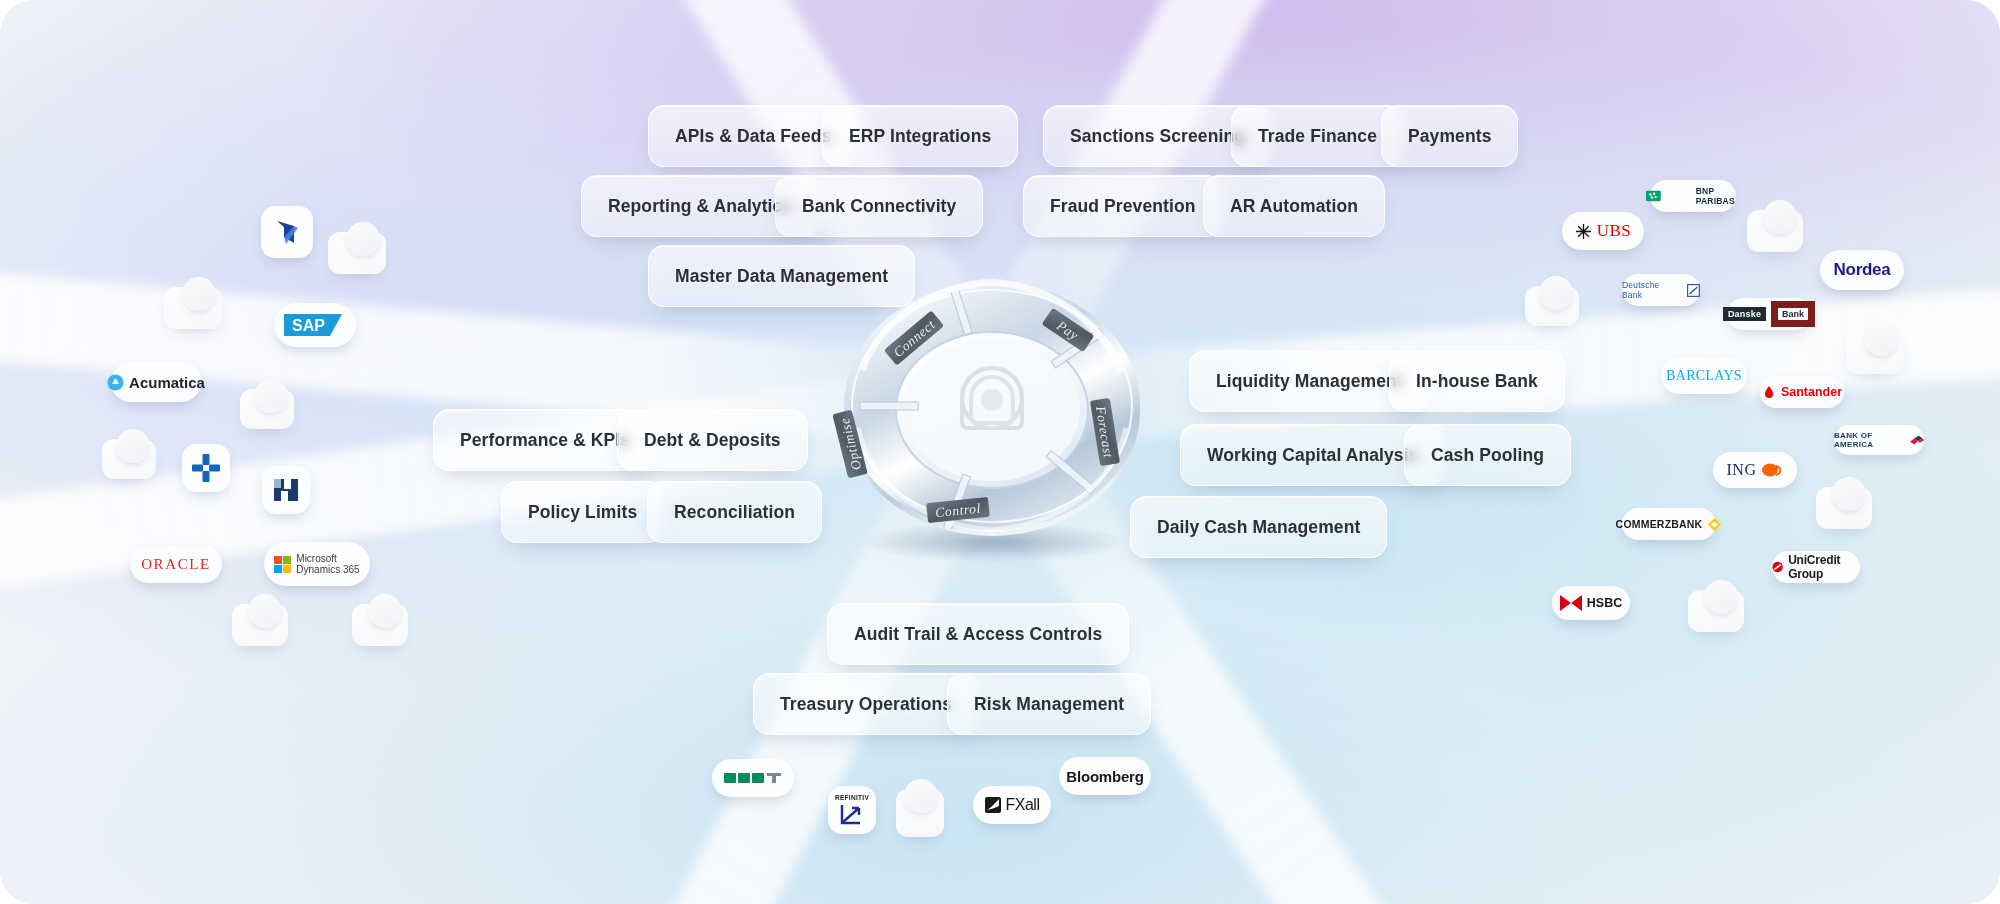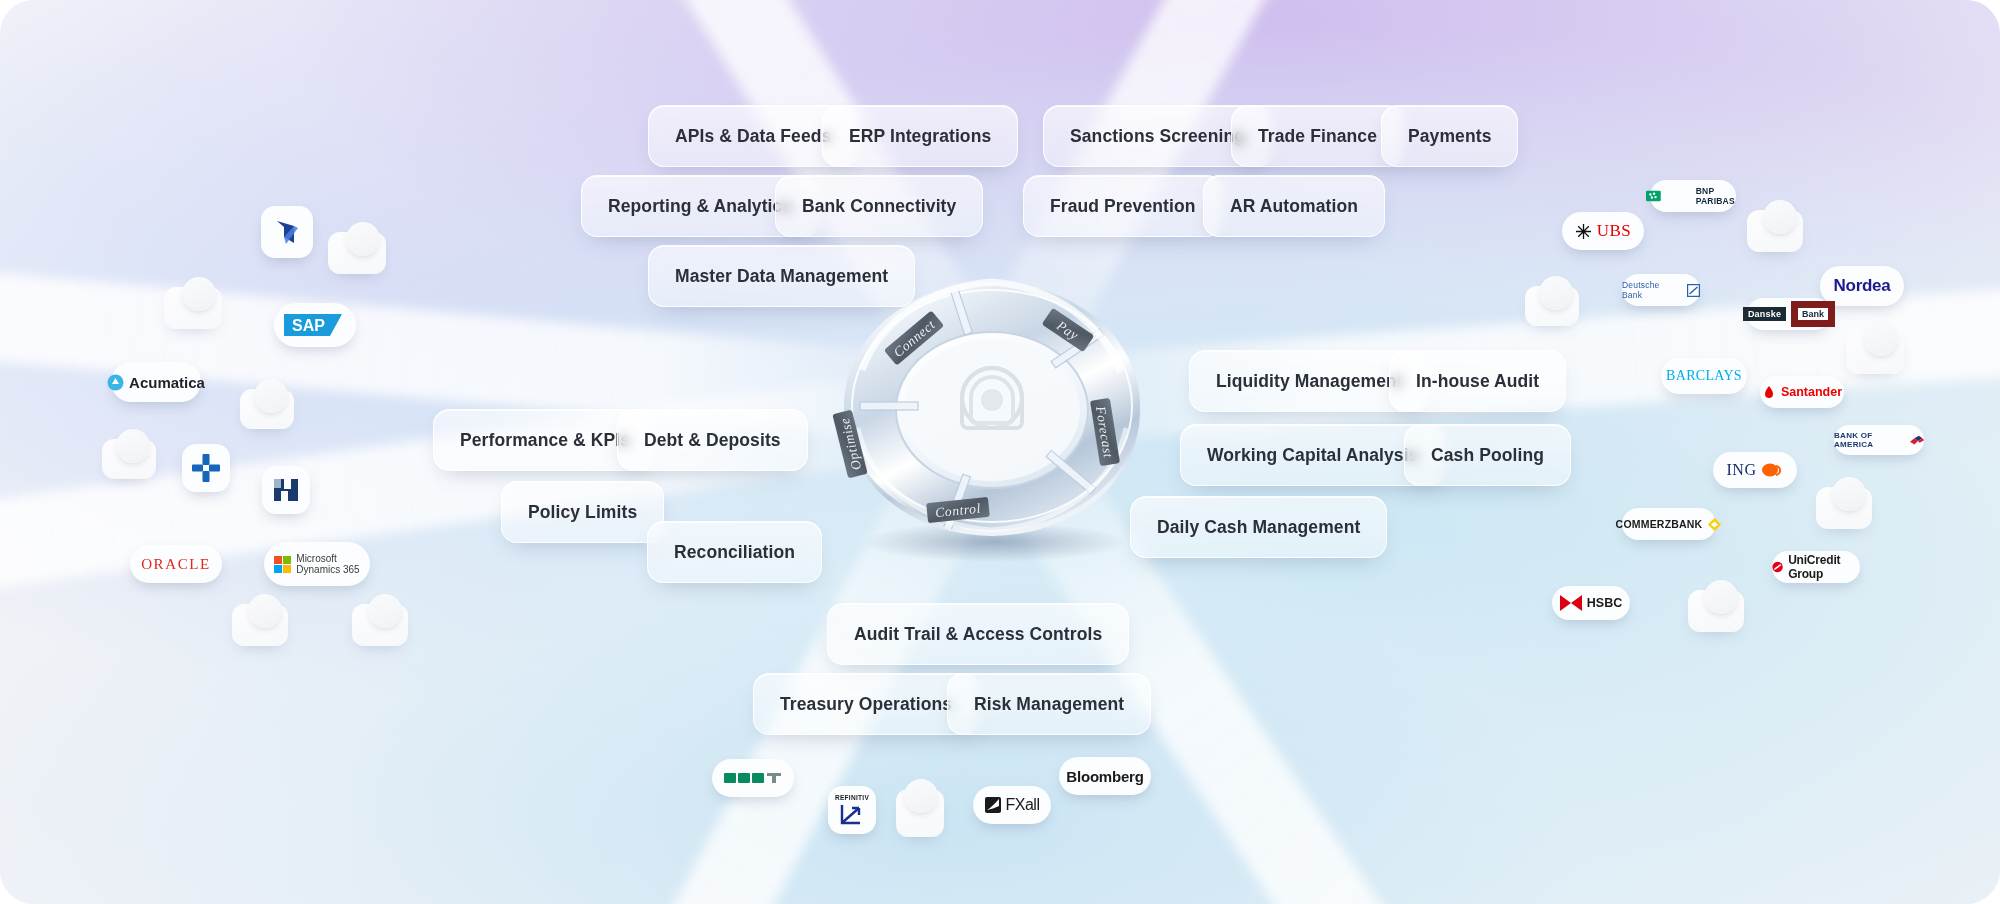--- a/index.html
+++ b/index.html
@@ -272,37 +272,37 @@
         <span class="glow" style="background: rgb(240, 143, 143);"></span>
         <span class="txt">
           <svg width="17" height="17" viewBox="0 0 17 17">
             <g stroke="#111" stroke-width="1.3">
               <path d="M8.5 1 V16 M1 8.5 H16 M3.2 3.2 L13.8 13.8 M13.8 3.2 L3.2 13.8"></path>
             </g>
           </svg>
         <span style="font-size:17px;font-weight:400;color:#e60000;font-family:'Liberation Serif',serif;letter-spacing:.5px;">UBS</span>
         </span>
       </div>
-      <div class="logo" style="left: 1820px; top: 250px; width: 84px; height: 40px; margin-top: 16px;">
+      <div class="logo" style="left: 1820px; top: 250px; width: 84px; height: 40px;">
         <span class="glow" style="background: rgb(157, 154, 232);"></span>
         <span class="txt">
           <span style="font-size: 17px; font-weight: 700; color: rgb(26, 26, 140); letter-spacing: -0.3px;">Nordea</span>
         </span>
       </div>
       <div class="logo" style="left: 1622px; top: 274px; width: 78px; height: 32px;">
         <span class="glow" style="background: rgb(158, 194, 234);"></span>
         <span class="txt">
           <span style="font-size:8.5px;color:#2a5ca8;letter-spacing:.2px;">Deutsche Bank</span>
         <svg width="13" height="13" viewBox="0 0 13 13">
             <rect x="0.6" y="0.6" width="11.8" height="11.8" fill="none" stroke="#2a5ca8" stroke-width="1.2"></rect>
             <path d="M2.5 10 L10.5 3" stroke="#2a5ca8" stroke-width="1.4"></path>
           </svg>
         </span>
       </div>
-      <div class="logo" style="left: 1727px; top: 298px; width: 84px; height: 32px; margin-left: 20px;">
+      <div class="logo" style="left: 1727px; top: 298px; width: 84px; height: 32px;">
         <span class="glow" style="background: rgb(156, 182, 216);"></span>
         <span class="txt">
           <span style="background:#1b2a34;color:#fff;font-size:9px;font-weight:700;padding:2px 5px;letter-spacing:.2px;">Danske</span>
         <span style="font-size:9px;font-weight:600;color:#1b2a34;border:7px solid #7f1d1d;padding:1px 4px;">Bank</span>
         </span>
       </div>
       <div class="logo" style="left: 1661px; top: 358px; width: 86px; height: 36px;">
         <span class="glow" style="background: rgb(126, 196, 238);"></span>
         <span class="txt">
           <span style="font-size: 14px; font-weight: 400; color: rgb(0, 174, 239); font-family: &quot;Liberation Serif&quot;, serif; letter-spacing: 0.3px;">BARCLAYS</span>
@@ -420,28 +420,28 @@
       <div class="cap" style="left: 822px; top: 105px; min-width: 152px;">ERP Integrations</div>
       <div class="cap" style="left: 581px; top: 175px; min-width: 188px;">Reporting &amp; Analytics</div>
       <div class="cap" style="left: 775px; top: 175px; min-width: 170px;">Bank Connectivity</div>
       <div class="cap" style="left: 648px; top: 245px; min-width: 225px;">Master Data Management</div>
       <div class="cap" style="left: 1043px; top: 105px; min-width: 180px;">Sanctions Screening</div>
       <div class="cap" style="left: 1231px; top: 105px; min-width: 142px;">Trade Finance</div>
       <div class="cap" style="left: 1381px; top: 105px; min-width: 120px;">Payments</div>
       <div class="cap" style="left: 1023px; top: 175px; min-width: 172px;">Fraud Prevention</div>
       <div class="cap" style="left: 1203px; top: 175px; min-width: 152px;">AR Automation</div>
       <div class="cap" style="left: 1189px; top: 350px; min-width: 192px;">Liquidity Management</div>
-      <div class="cap" style="left: 1389px; top: 350px; min-width: 148px;">In-house Audit</div>
+      <div class="cap" style="left: 1389px; top: 350px; min-width: 148px;">In-house Bank</div>
       <div class="cap" style="left: 1180px; top: 424px; min-width: 216px;">Working Capital Analysis</div>
       <div class="cap" style="left: 1404px; top: 424px; min-width: 136px;">Cash Pooling</div>
       <div class="cap" style="left: 1130px; top: 496px; min-width: 209px;">Daily Cash Management</div>
       <div class="cap" style="left: 433px; top: 409px; min-width: 172px;">Performance &amp; KPIs</div>
       <div class="cap" style="left: 617px; top: 409px; min-width: 154px;">Debt &amp; Deposits</div>
       <div class="cap" style="left: 501px; top: 481px; min-width: 138px;">Policy Limits</div>
-      <div class="cap" style="left: 647px; top: 481px; min-width: 148px; margin-top: 40px;">Reconciliation</div>
+      <div class="cap" style="left: 647px; top: 481px; min-width: 148px;">Reconciliation</div>
       <div class="cap" style="left: 827px; top: 603px; min-width: 232px;">Audit Trail &amp; Access Controls</div>
       <div class="cap" style="left: 753px; top: 673px; min-width: 186px;">Treasury Operations</div>
       <div class="cap" style="left: 947px; top: 673px; min-width: 166px;">Risk Management</div>
     </div>
 
   <div id="ring-wrap">
     <svg viewBox="0 0 380 300" xmlns="http://www.w3.org/2000/svg">
       <defs>
         <linearGradient id="metal" x1="0" y1="0" x2="0.35" y2="1">
           <stop offset="0%" stop-color="#ffffff"></stop>

